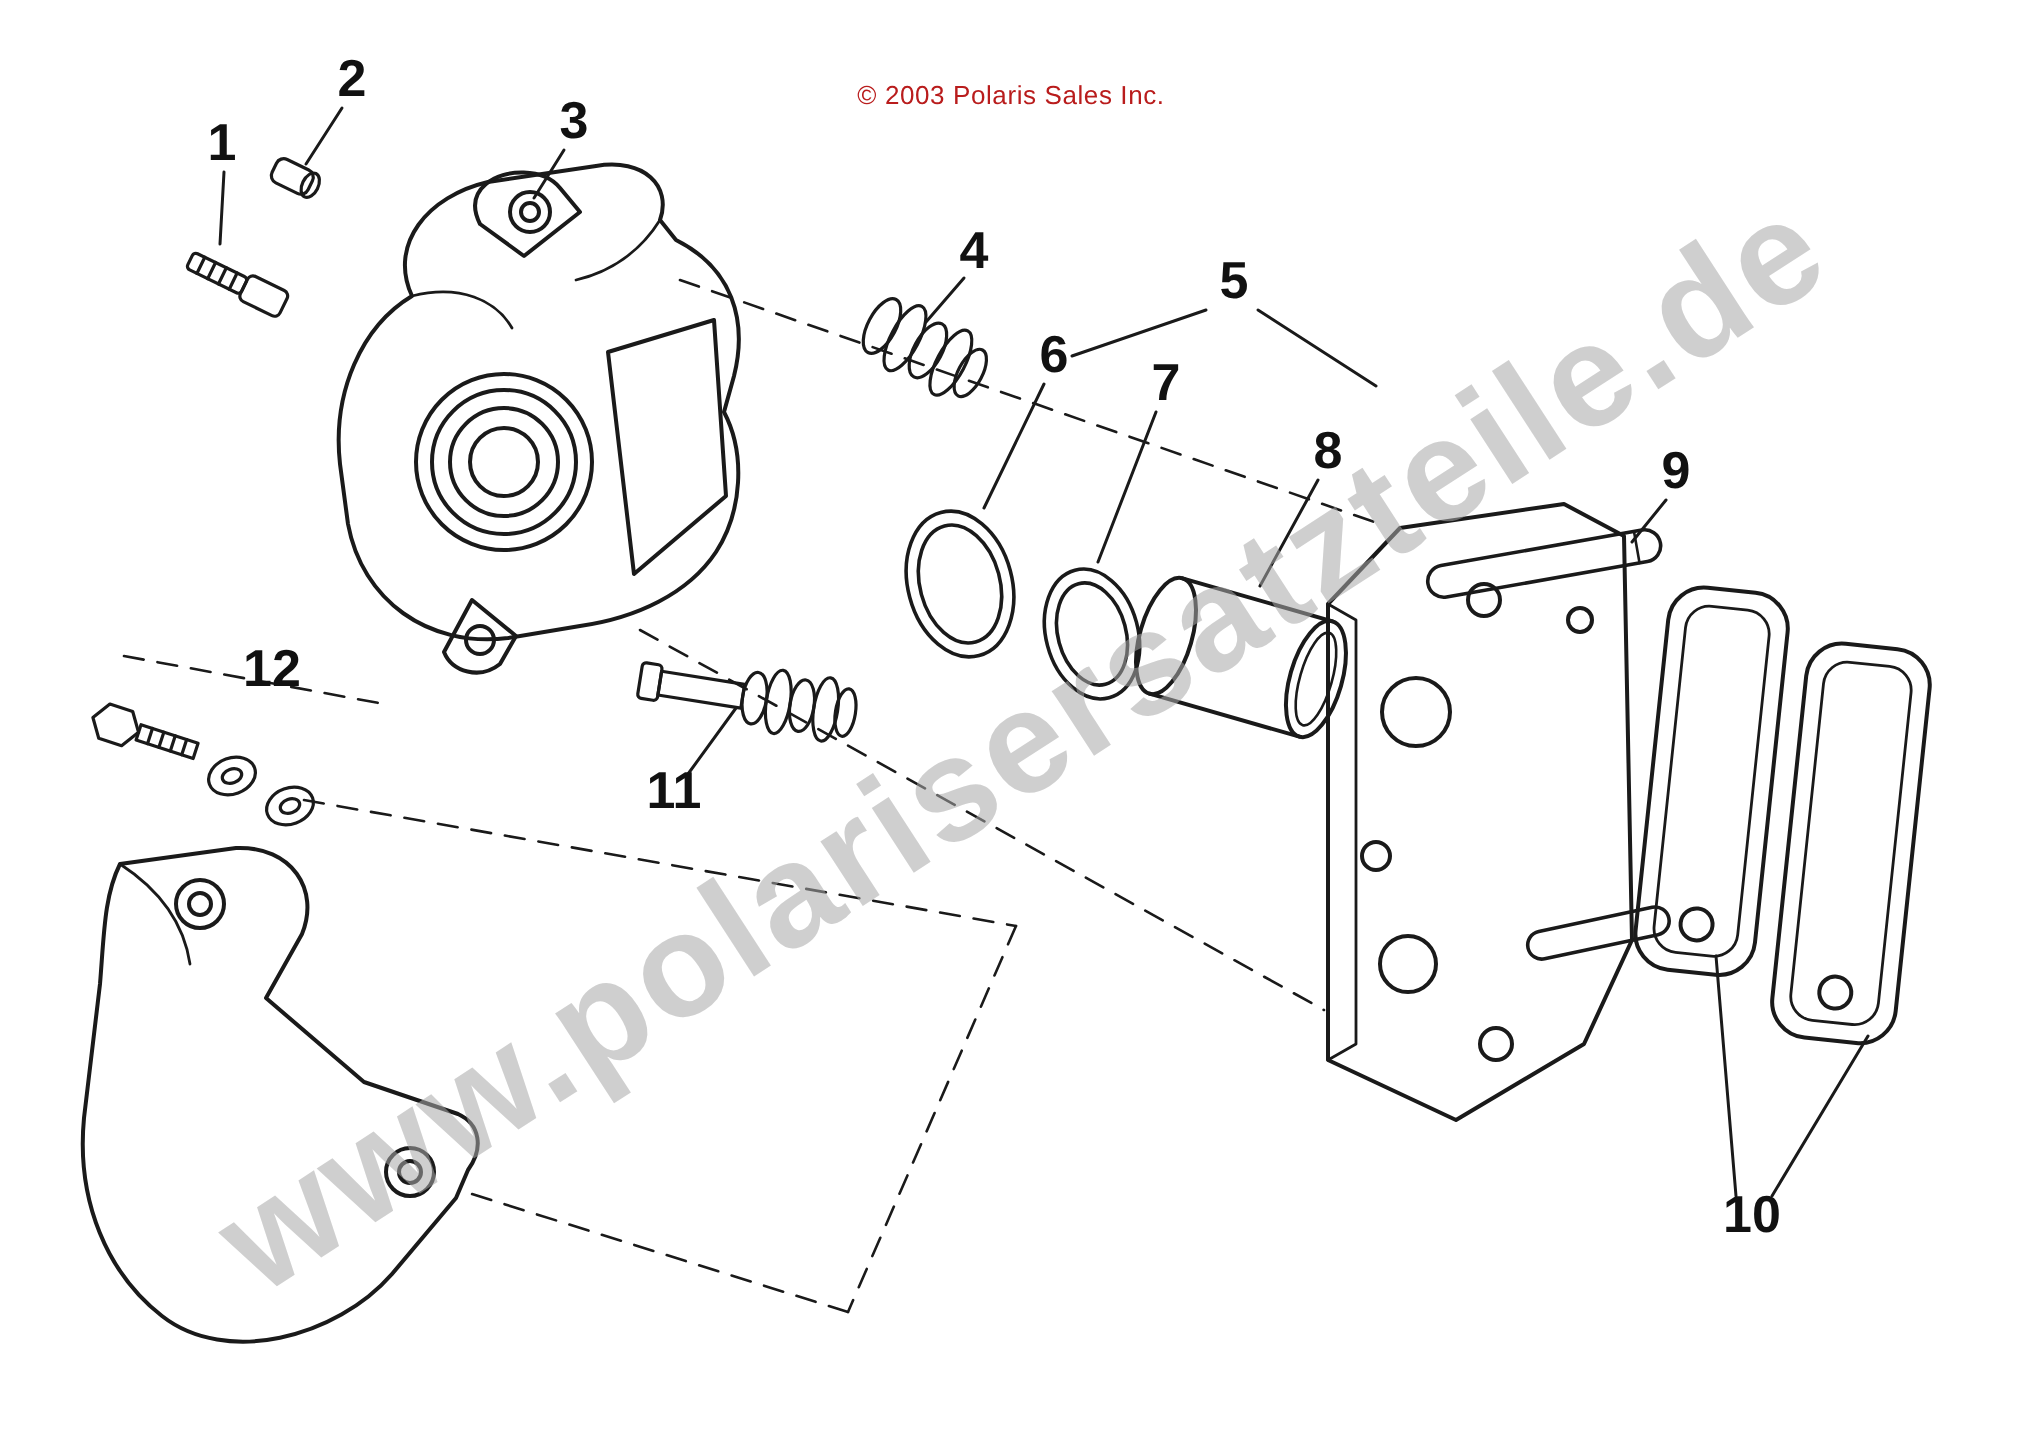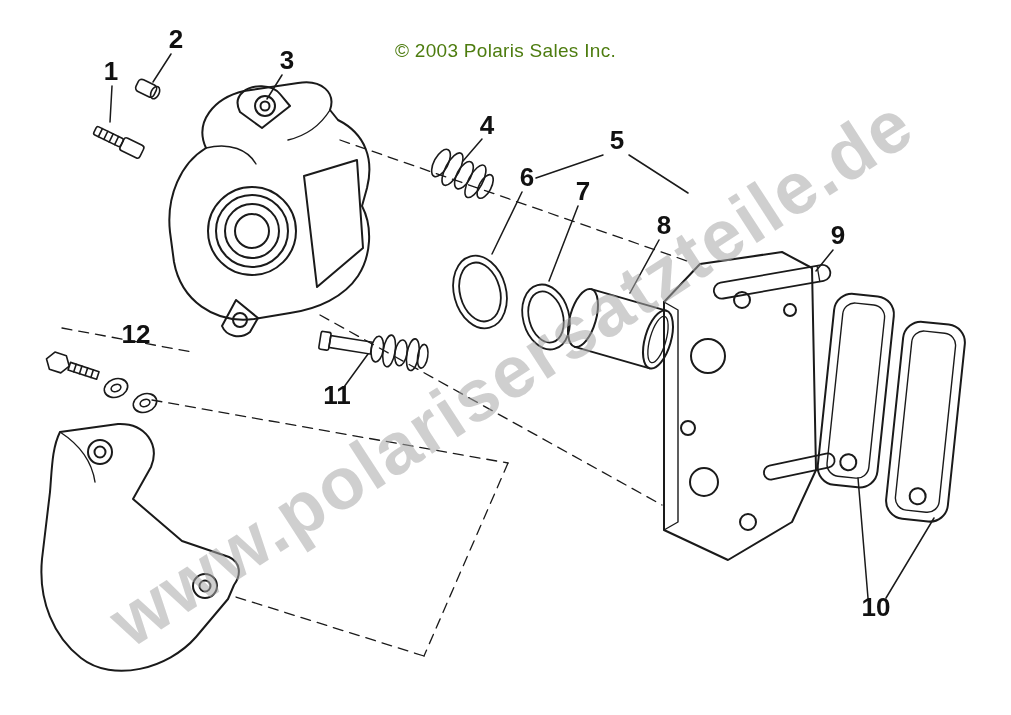--- a/index.html
+++ b/index.html
@@ -8,22 +8,22 @@
     width:1011px;height:715px;
     background:#ffffff;
     overflow:hidden;
     font-family:"Liberation Sans", sans-serif;
   }
   .stage svg{position:absolute;left:0;top:0;}
   .copyright{
     position:absolute;
     left:0;right:0;top:40px;
     text-align:center;
-    font-size:19px;
-    color:#4d7c0f;
+    font-size:13px;
+    color:#b91c1c;
     letter-spacing:.3px;
   }
   .watermark{
     position:absolute;
     left:50.5%;top:52%;
     transform:translate(-50%,-50%) rotate(-33deg);
     font-size:73px;
     font-weight:700;
     white-space:nowrap;
     color:#a9a9a9;

